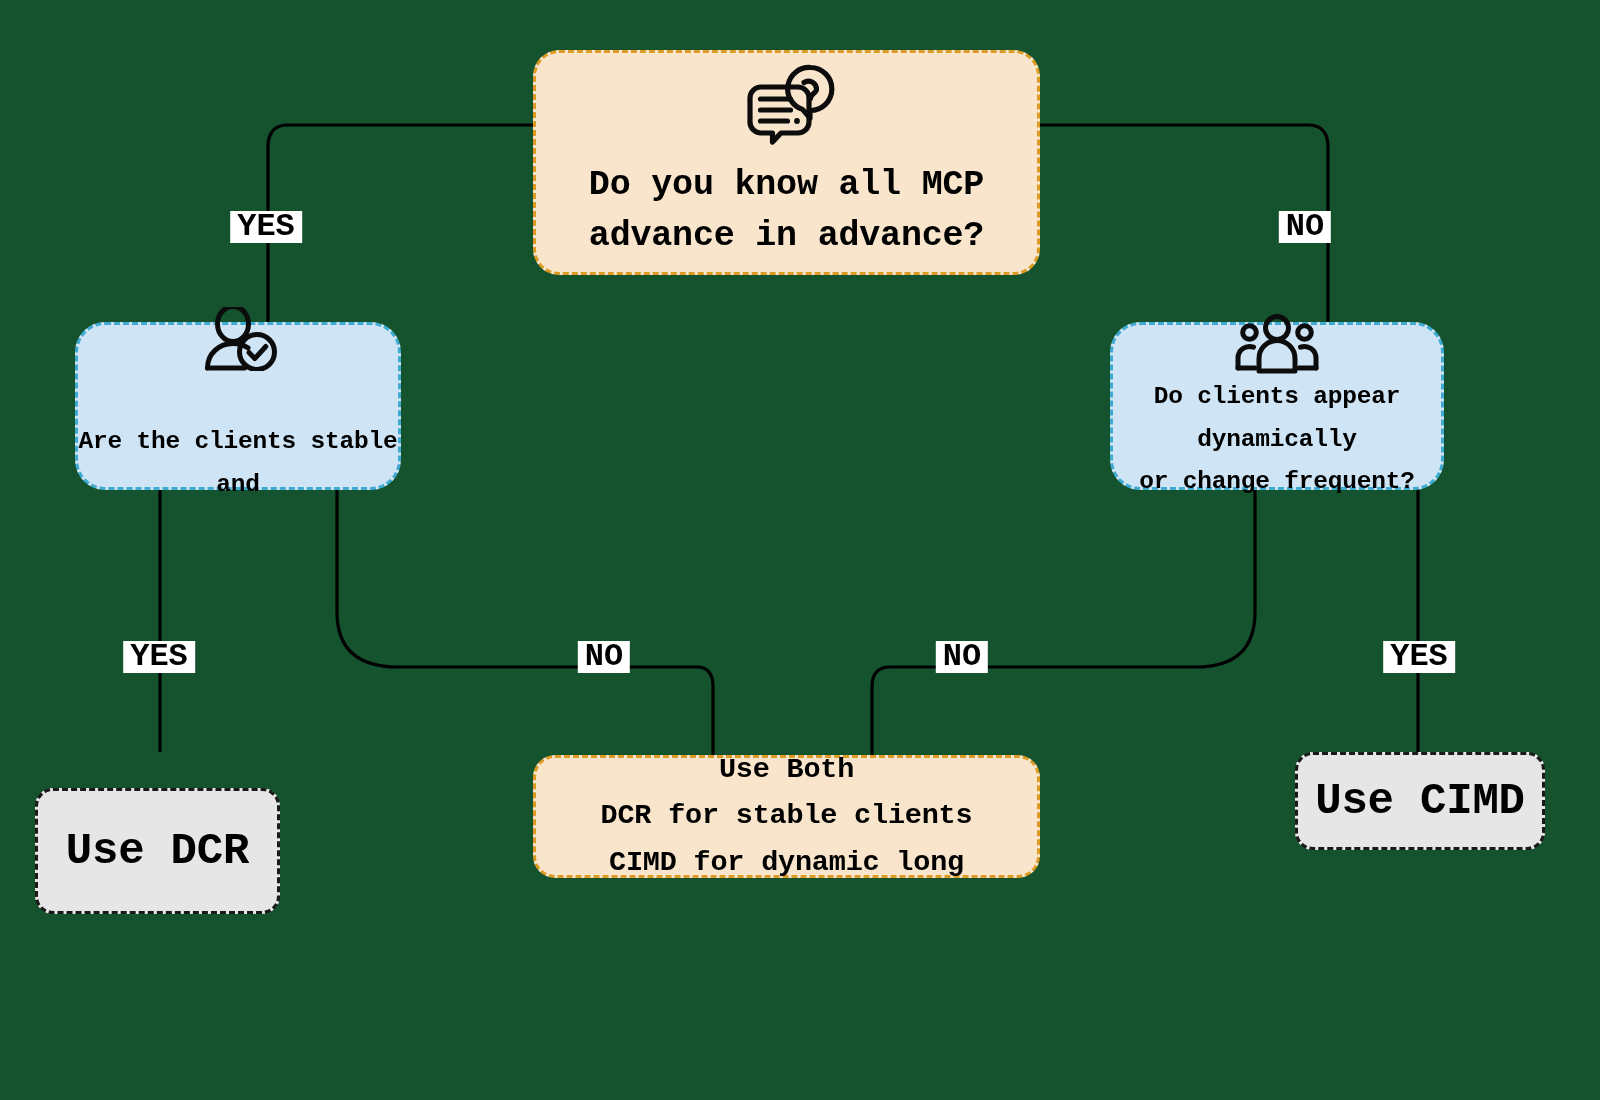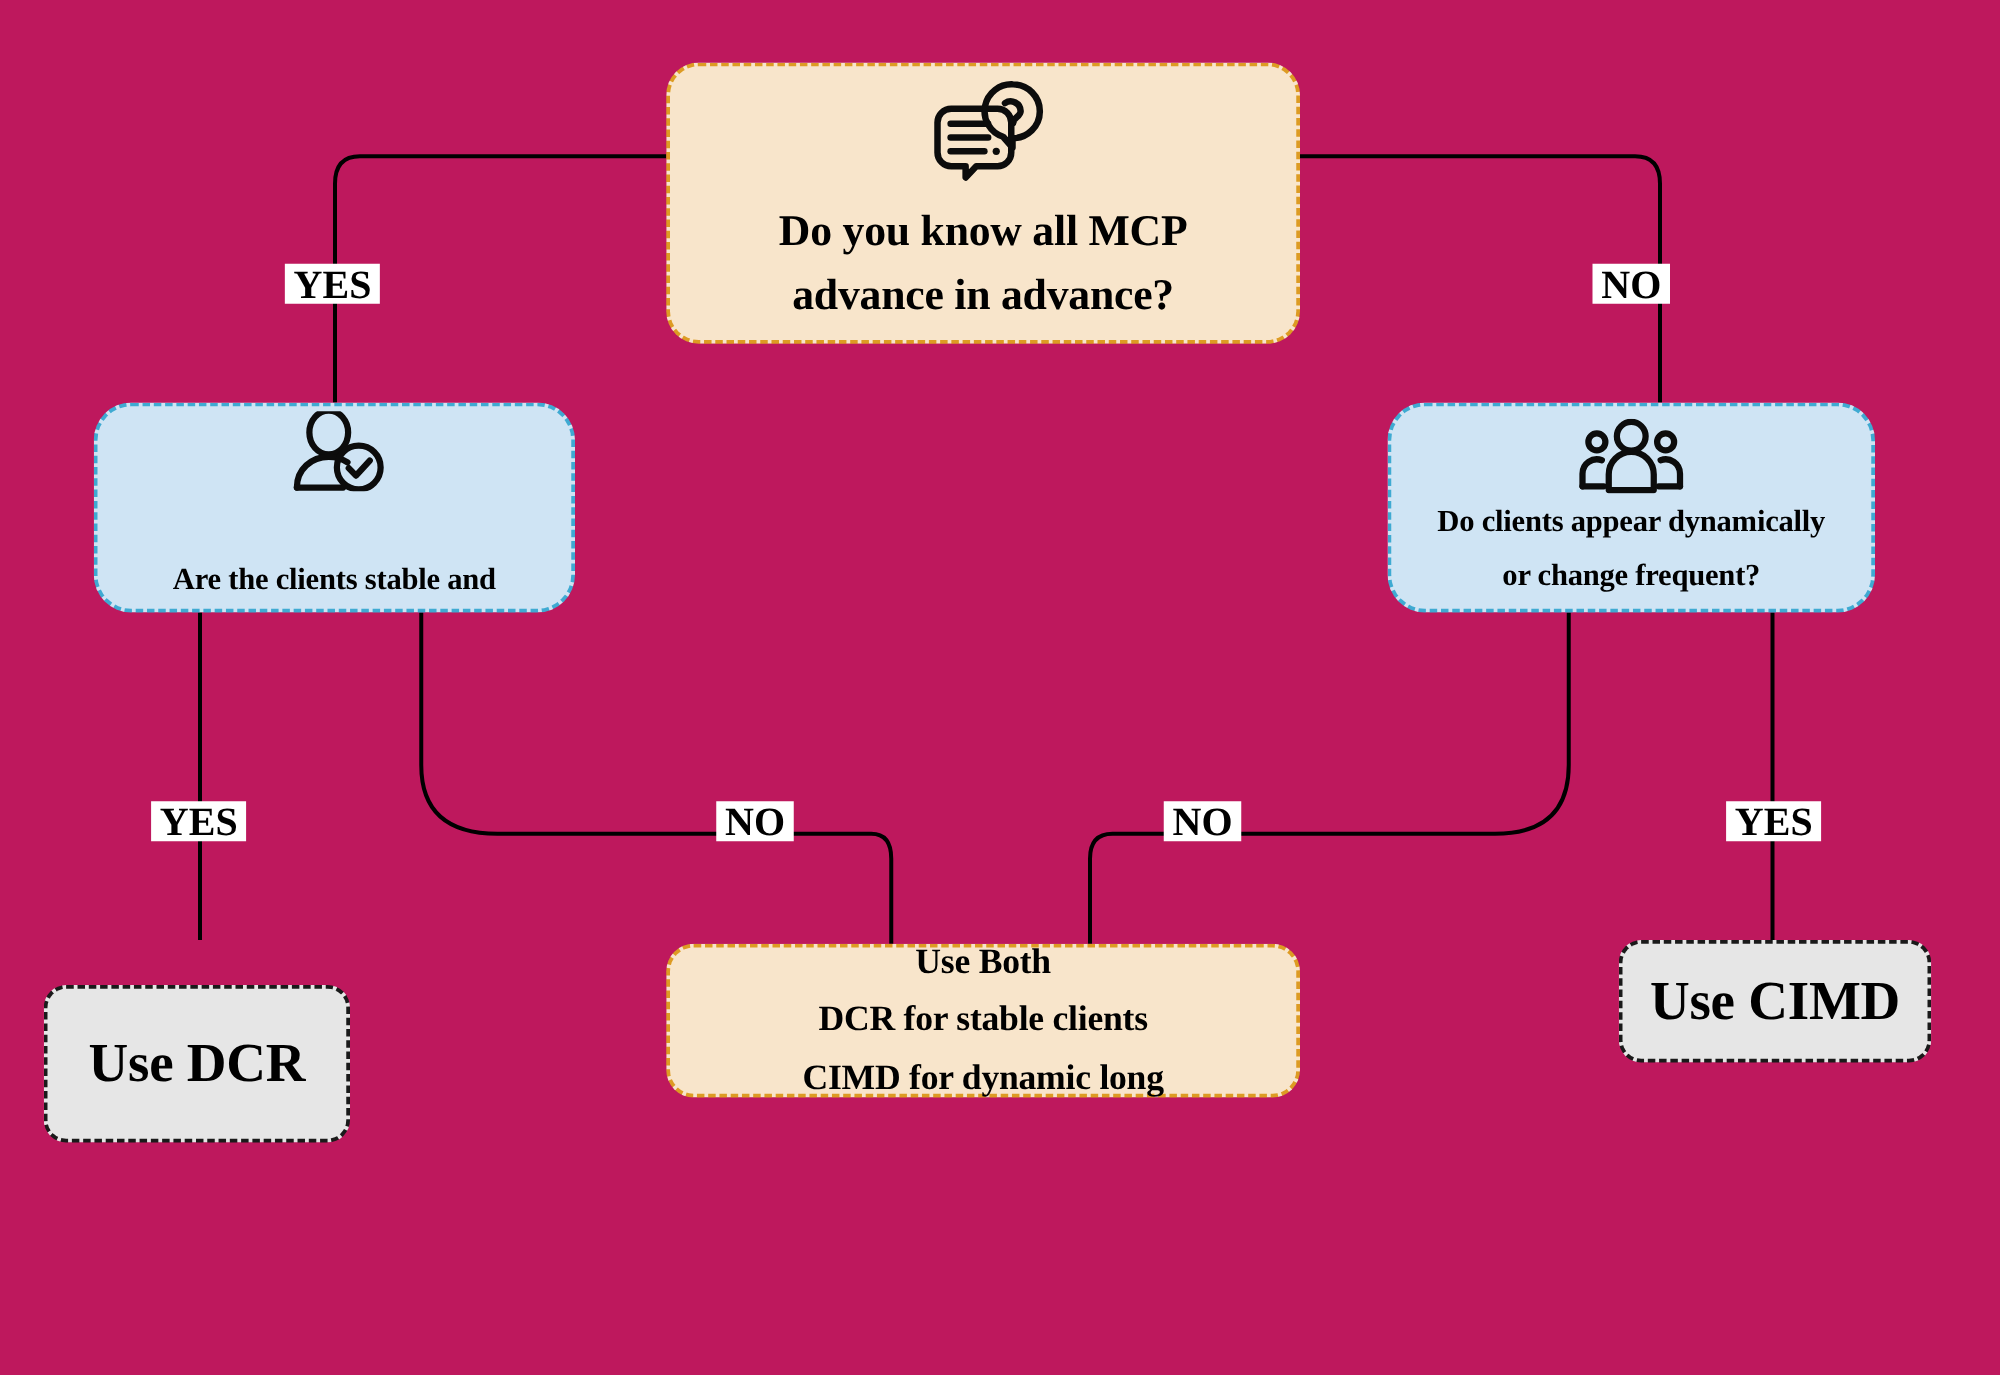--- a/index.html
+++ b/index.html
@@ -4,22 +4,22 @@
 <style>
   html, body {
     margin: 0;
     padding: 0;
     background: #ffffff;
   }
   #canvas {
     position: relative;
     width: 1600px;
     height: 1100px;
-    background: #be185d;
-    font-family: Liberation Serif, serif;
+    background: #14532d;
+    font-family: Liberation Mono, monospace;
     overflow: hidden;
   }
   #wires {
     position: absolute;
     left: 0; top: 0;
     width: 1600px;
     height: 1100px;
     pointer-events: none;
   }
   .node {
@@ -132,38 +132,38 @@
         <circle cx="75.3" cy="33.8" r="2.9" fill="#0C0C0C"></circle>
         <path d="M69 18.5 a8 8 0 0 1 12.5 6.4 c0 4.3 -6.2 5.3 -6.2 9.4" fill="none" stroke="#0C0C0C" stroke-width="5.2" stroke-linecap="round" stroke-linejoin="round"></path>
       </svg>
     </span>
     <div class="node-text">
       <div>Do you know all MCP</div>
       <div>advance in advance?</div>
     </div>
   </div>
 
-  <div class="node node-decision" id="node-left" style="left:75px; top:322px; width:385px; height:168px;gap:48px;">
+  <div class="node node-decision" id="node-left" style="left:75px; top:322px; width:326px; height:168px;gap:48px;">
     <span class="node-icon">
       <svg width="86" height="64" viewBox="0 0 86 64">
         <g fill="none" stroke="#0C0C0C" stroke-width="5" stroke-linecap="round" stroke-linejoin="round">
           <ellipse cx="38" cy="17" rx="15.5" ry="17.5"></ellipse>
           <path d="M12.5 61 c0 -14.5 11.5 -24.5 25.5 -24.5 c5.6 0 10.8 1.6 15 4.4"></path>
           <path d="M12.5 61 h37"></path>
           <circle cx="62" cy="45" r="17.5"></circle>
           <path d="M54 45.5 l5.8 6 l11 -12"></path>
         </g>
       </svg>
     </span>
     <div class="node-text">
       <div>Are the clients stable and</div>
     </div>
   </div>
 
-  <div class="node node-decision" id="node-right" style="left:1110px; top:322px; width:390px; height:168px;">
+  <div class="node node-decision" id="node-right" style="left:1110px; top:322px; width:334px; height:168px;">
     <span class="node-icon">
       <svg width="86" height="60" viewBox="0 0 86 60">
         <g fill="none" stroke="#0C0C0C" stroke-width="5" stroke-linecap="round" stroke-linejoin="round">
           <circle cx="43" cy="14" r="11.5"></circle>
           <path d="M25 57 v-12.5 a18 18 0 0 1 36 0 v12.5 z"></path>
           <circle cx="15.5" cy="18.5" r="6.8"></circle>
           <path d="M4 54 v-10 a11.5 11.5 0 0 1 15.5 -10.8"></path>
           <path d="M4 54 h17"></path>
           <circle cx="70.5" cy="18.5" r="6.8"></circle>
           <path d="M82 54 v-10 a11.5 11.5 0 0 0 -15.5 -10.8"></path>

